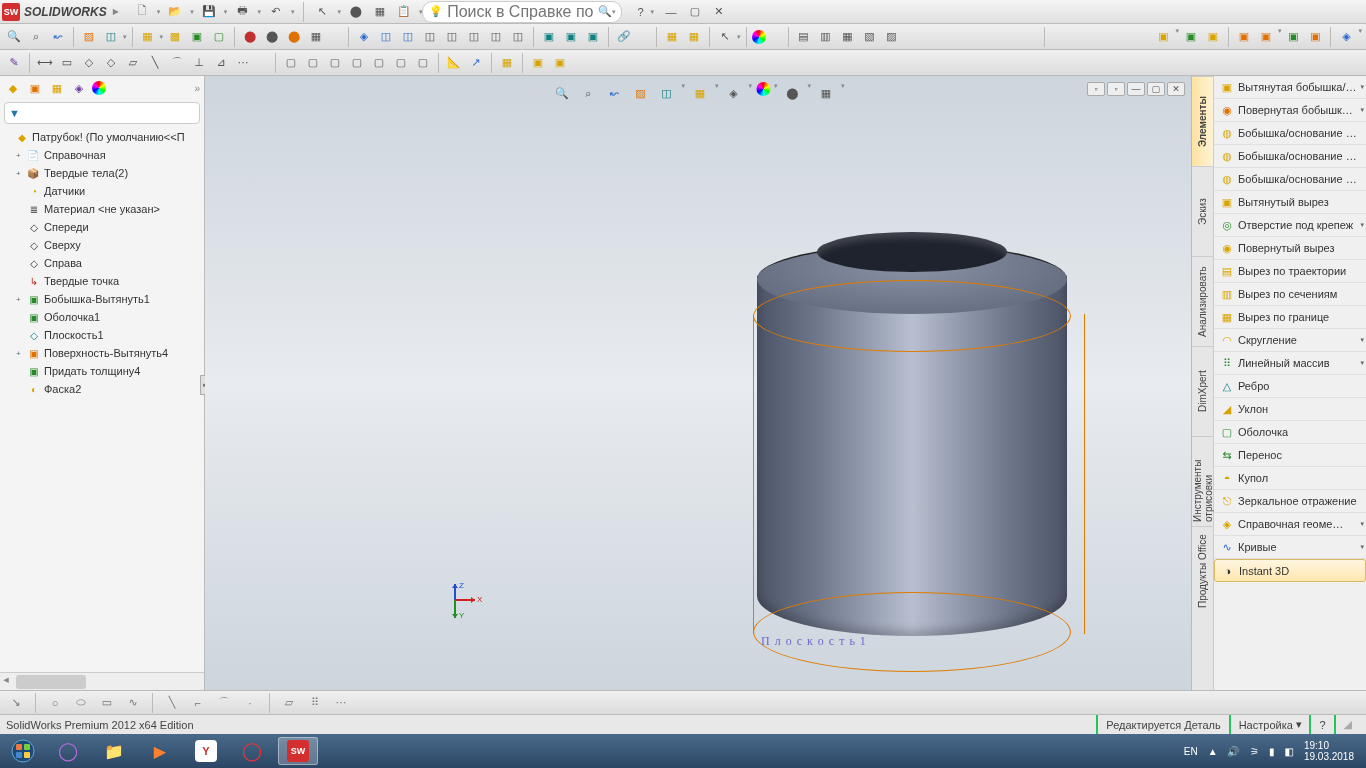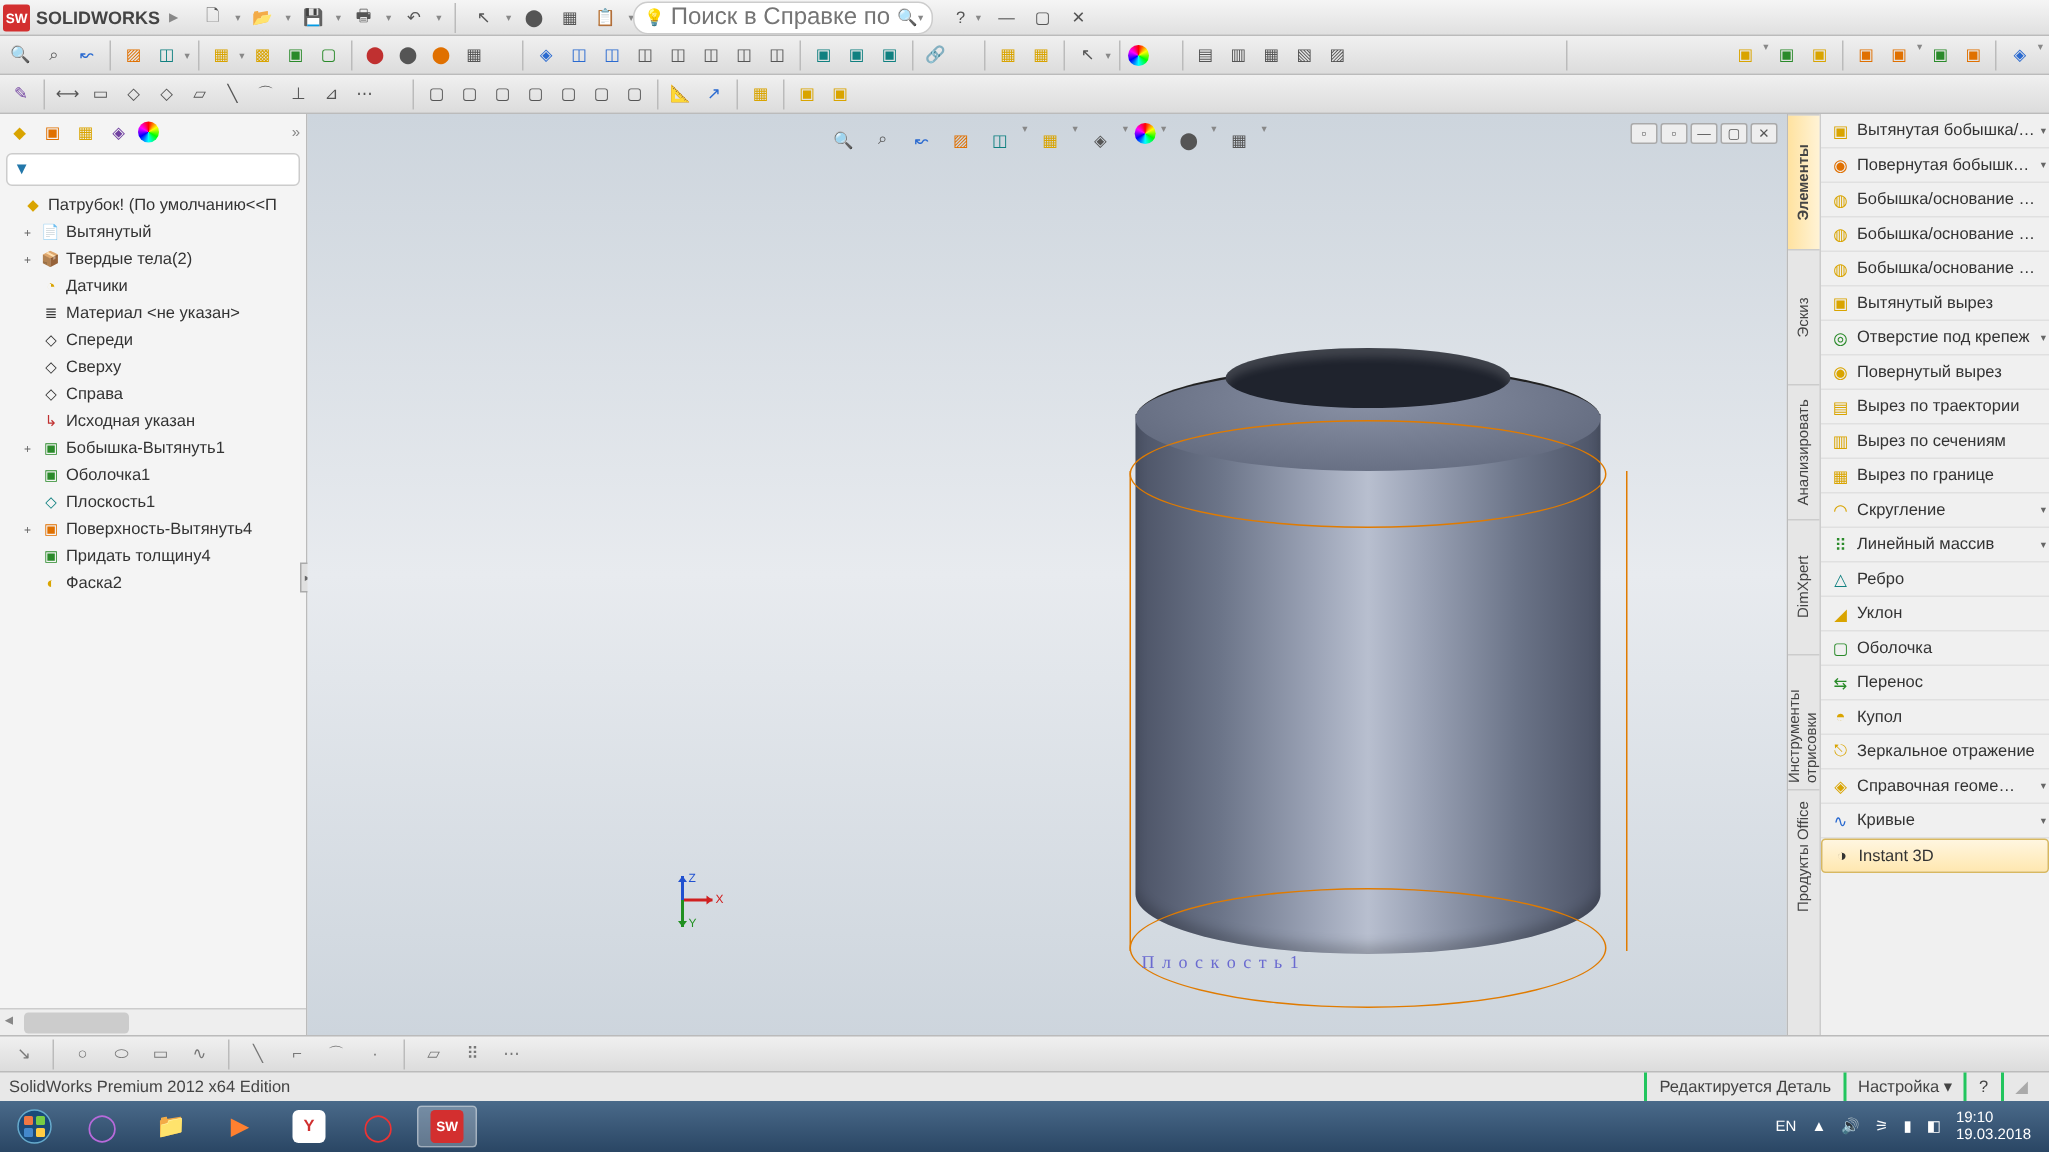--- a/index.html
+++ b/index.html
@@ -1,21 +1,21 @@
 <!DOCTYPE html>
 <html><head>
 <meta charset="utf-8">
 <style>
 * { margin: 0; padding: 0; box-sizing: border-box; font-family: "Segoe UI", Tahoma, sans-serif; }
 body { width: 1366px; height: 768px; overflow: hidden; background: #e8e8e8; display: flex; flex-direction: column; font-size: 11px; }
 
 
 .titlebar { height: 24px; background: linear-gradient(to bottom, #f5f5f5, #e0e0e0); display: flex; align-items: center; border-bottom: 1px solid #bbb; padding: 0 2px; }
 .sw-logo { width: 18px; height: 18px; background: #d32f2f; color: #fff; display: flex; align-items: center; justify-content: center; font-size: 9px; font-weight: bold; margin-right: 4px; border-radius: 2px; }
-.sw-brand { font-weight: bold; color: #444; font-size: 12px; }
+.sw-brand { font-weight: bold; font-style: italic; color: #444; font-size: 12px; }
 .title-triangle { margin-left: 6px; color: #888; font-size: 8px; }
 .title-tools { display: flex; gap: 6px; margin-left: 14px; align-items: center; }
 .title-tools .tb { width: 18px; height: 18px; display: flex; align-items: center; justify-content: center; color: #555; }
 .title-center { flex: 1; text-align: center; color: #333; }
 .title-search { display: flex; align-items: center; background: #fff; border: 1px solid #ccc; border-radius: 10px; padding: 1px 6px; margin-right: 8px; width: 200px; }
 .title-search input { border: none; outline: none; font-size: 16px; width: 100%; }
 .win-controls { display: flex; gap: 2px; }
 .win-controls .wc { width: 22px; height: 16px; display: flex; align-items: center; justify-content: center; color: #555; }
 
 
@@ -247,21 +247,21 @@
     <div class="tree">
       <div class="tree-item">
         <span class="exp"></span>
           <span class="ico c-yellow">◆</span>
         <span>Патрубок!  (По умолчанию&lt;&lt;П</span>
       </div>
       <div id="tree-items">
           <div class="tree-item indent1">
             <span class="exp">+</span>
             <span class="ico c-yellow">📄</span>
-            <span>Вытянутый</span>
+            <span>Справочная</span>
           </div>
           <div class="tree-item indent1">
             <span class="exp">+</span>
             <span class="ico c-yellow">📦</span>
             <span>Твердые тела(2)</span>
           </div>
           <div class="tree-item indent1">
             <span class="exp"></span>
             <span class="ico c-yellow">◔</span>
             <span>Датчики</span>
@@ -282,21 +282,21 @@
             <span>Сверху</span>
           </div>
           <div class="tree-item indent1">
             <span class="exp"></span>
             <span class="ico ">◇</span>
             <span>Справа</span>
           </div>
           <div class="tree-item indent1">
             <span class="exp"></span>
             <span class="ico c-red">↳</span>
-            <span>Исходная указан</span>
+            <span>Твердые точка</span>
           </div>
           <div class="tree-item indent1">
             <span class="exp">+</span>
             <span class="ico c-green">▣</span>
             <span>Бобышка-Вытянуть1</span>
           </div>
           <div class="tree-item indent1">
             <span class="exp"></span>
             <span class="ico c-green">▣</span>
             <span>Оболочка1</span>

